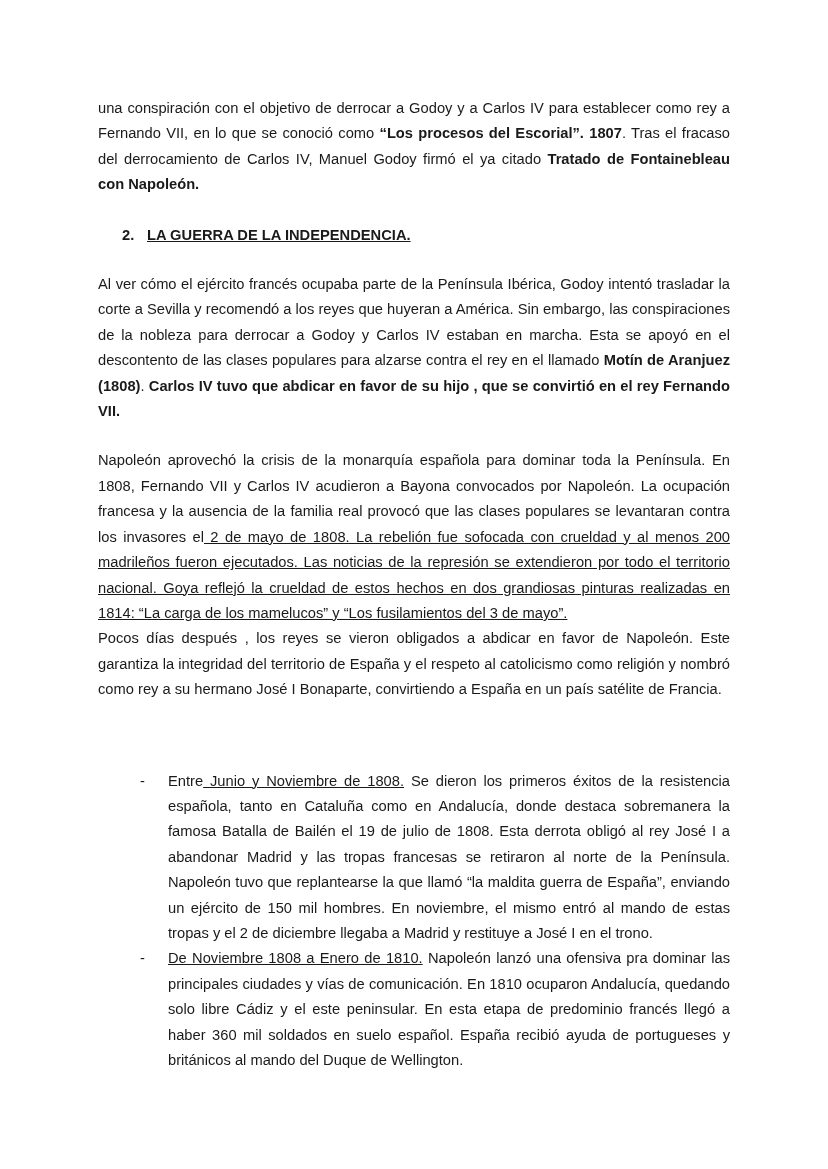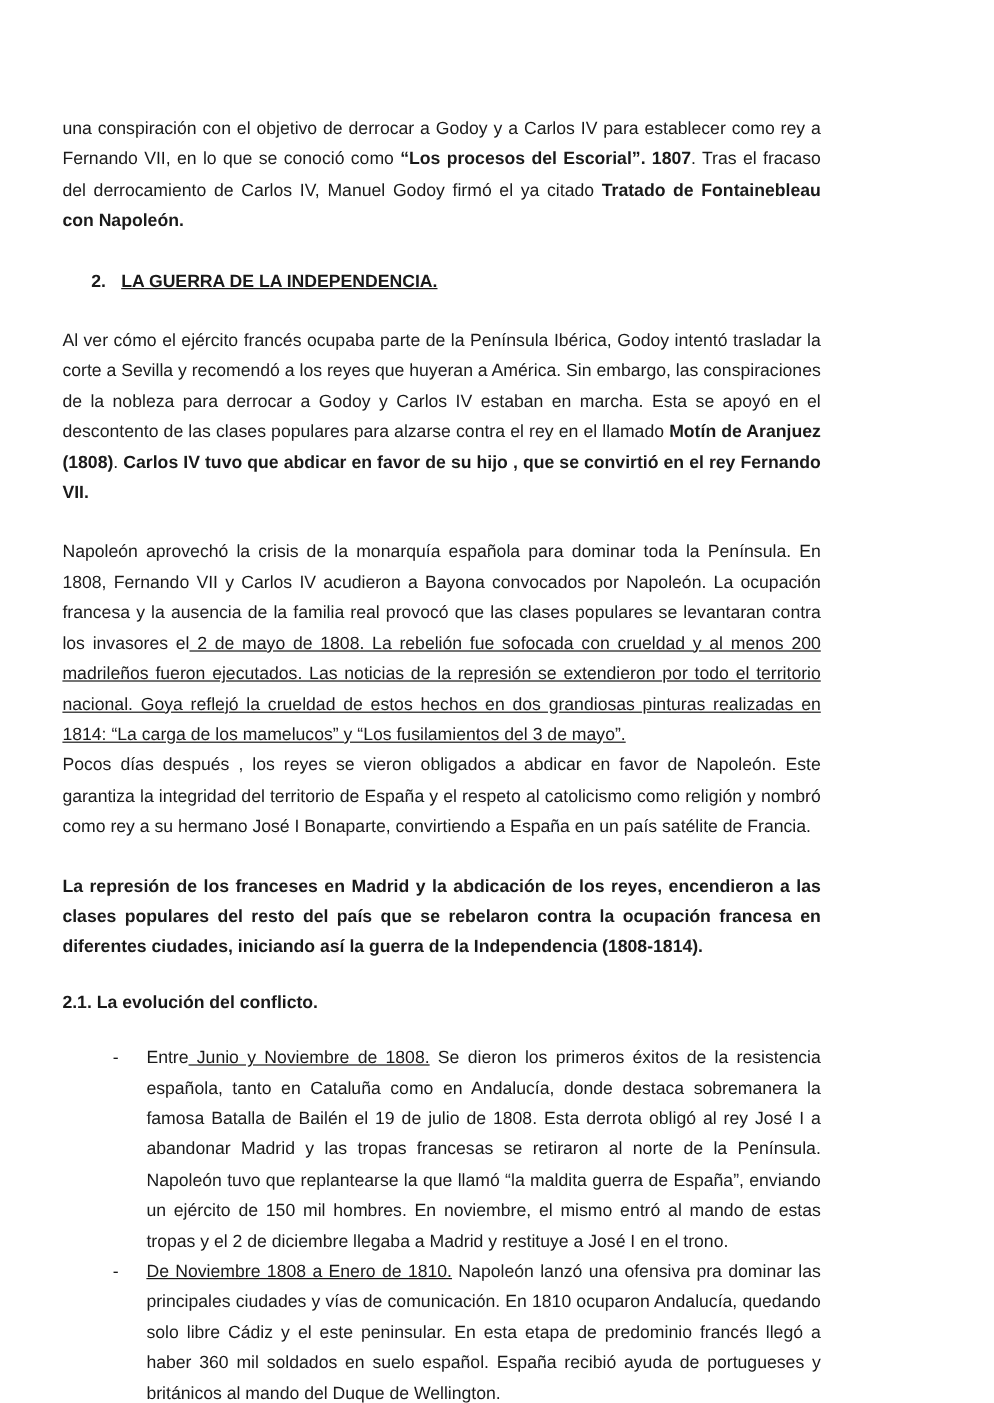--- a/index.html
+++ b/index.html
@@ -13,21 +13,21 @@
     font-family: "Liberation Sans", sans-serif;
     color: #1a1a1a;
     overflow: hidden;
   }
   .page {
     position: relative;
     width: 828px;
     height: 1169px;
     background: #ffffff;
     box-sizing: border-box;
-    padding: 96px 98px 0 52px;
+    padding: 96px 98px 0 98px;
   }
   .doc-body {
     width: 632px;
   }
   p {
     margin: 0;
     font-size: 14.7px;
     line-height: 25.4px;
     text-align: justify;
     text-justify: inter-word;
@@ -116,25 +116,23 @@
 
     <p>
       <span>Napoleón aprovechó la crisis de la monarquía española para dominar toda la Península. En 1808, Fernando VII y Carlos IV acudieron a Bayona convocados por Napoleón.  La ocupación francesa y la ausencia de la familia real provocó que las clases populares se levantaran contra los invasores el</span><span class="bu"> 2 de mayo de 1808.  La rebelión fue sofocada con crueldad y al menos 200 madrileños fueron ejecutados. Las noticias de la represión se extendieron por todo el territorio nacional.  Goya reflejó la crueldad de estos hechos en dos grandiosas pinturas realizadas en 1814: “La carga de los mamelucos” y “Los fusilamientos del 3 de mayo”.</span>
     </p>
     <p>
       <span>Pocos días después , los reyes se vieron obligados a abdicar en favor de Napoleón. Este garantiza la integridad del territorio de España y el respeto al catolicismo como religión y nombró como rey a su hermano José I Bonaparte, convirtiendo a España en un país satélite de Francia.</span>
     </p>
 
     <div class="spacer-md"></div>
 
-    <p class="b">La represión de los franceses en Madrid y la abdicación de los reyes, encendieron a las clases populares del resto del país que se rebelaron contra la ocupación francesa en diferentes ciudades, iniciando así la guerra de la Independencia (1808-1814).</p>
 
     <div class="spacer-sm"></div>
 
-    <div class="sub-heading">2.1. La evolución del conflicto.</div>
 
     <div class="spacer-sm"></div>
 
 
     <ul class="bullet-list">
       <li class="bullet-item">
         <span class="dash">-</span>
         <span>Entre</span><span class="bu"> Junio y Noviembre de 1808.</span><span> Se dieron los primeros éxitos de la resistencia española, tanto en Cataluña como en Andalucía, donde destaca sobremanera la famosa Batalla de Bailén el 19 de julio de 1808. Esta derrota obligó al rey José I a abandonar Madrid y las tropas francesas se retiraron al norte de la Península. Napoleón tuvo que replantearse la que llamó “la maldita guerra de España”, enviando un ejército de 150 mil hombres. En noviembre, el mismo entró al mando de estas tropas y el 2 de diciembre llegaba a Madrid y restituye a José I en el trono.</span>
       </li>
       <li class="bullet-item">

